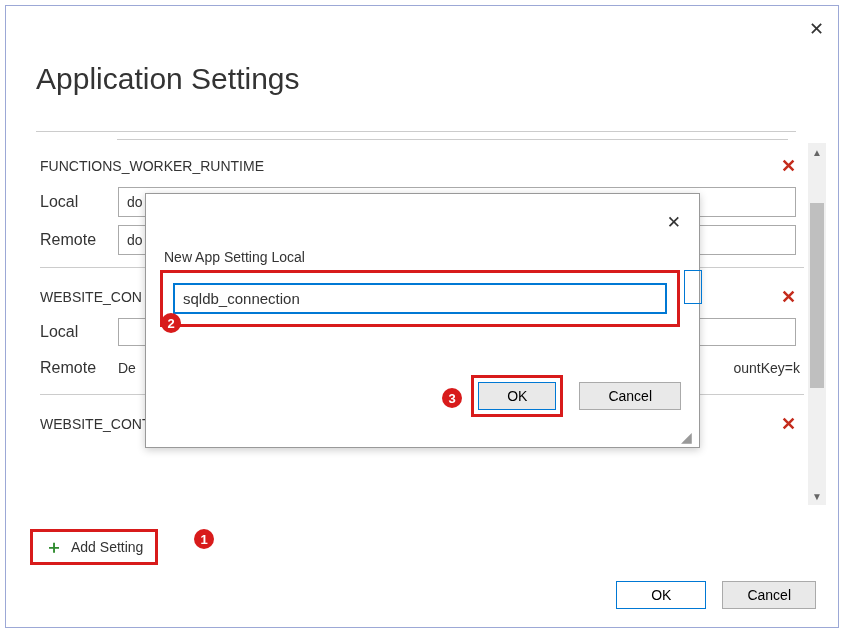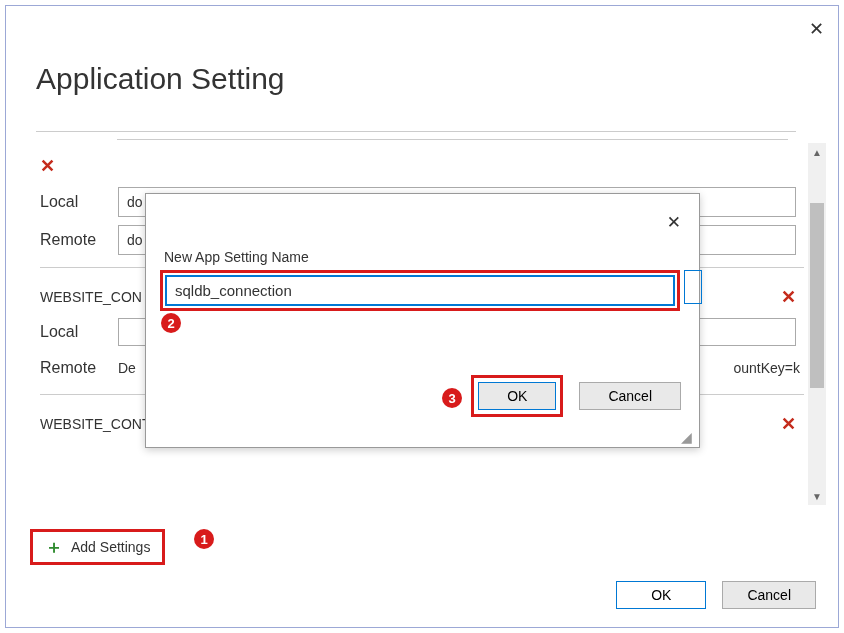--- a/index.html
+++ b/index.html
@@ -175,21 +175,21 @@
       top: 55px;
       left: 18px;
       font-size: 14px;
     }
     .inner-input-box {
       position: absolute;
       top: 76px;
       left: 14px;
       width: 520px;
       border: 3px solid #d81b1b;
-      padding: 2px;
+      padding: 10px;
     }
     .inner-input {
       width: 100%;
       border: 2px solid #0078d4;
       padding: 5px 8px;
       font-size: 15px;
       font-family: inherit;
       color: #333;
       outline: none;
     }
@@ -295,29 +295,30 @@
     .c2 { top: 313px; left: 161px; }
     .c3 { top: 388px; left: 442px; }
   </style>
 </head>
 <body>
 
 <div class="outer-border"></div>
 
 <div class="close-x-main">✕</div>
 
-<div class="title">Application Setting</div>
+<div class="title">Application Settings</div>
 
 <div class="hr-top"></div>
 <div class="hr-indent"></div>
 
 <div class="content-area">
 
   <div class="setting-group">
     <div class="setting-header">
+      <span class="setting-name">FUNCTIONS_WORKER_RUNTIME</span>
       <span class="delete-x">✕</span>
     </div>
     <div class="setting-row">
       <span class="row-label">Local</span>
       <div class="row-value">do</div>
     </div>
     <div class="setting-row">
       <span class="row-label">Remote</span>
       <div class="row-value">do</div>
     </div>
@@ -351,38 +352,38 @@
 </div>
 
 <div class="scrollbar">
   <div class="scroll-arrow arrow-up">▲</div>
   <div class="scroll-thumb"></div>
   <div class="scroll-arrow arrow-down">▼</div>
 </div>
 
 <div class="inner-dialog">
   <div class="inner-close">✕</div>
-  <div class="inner-label">New App Setting Name</div>
+  <div class="inner-label">New App Setting Local</div>
   <div class="inner-input-box">
     <input class="inner-input" type="text" value="sqldb_connection" style="">
   </div>
   <div class="inner-focus-extra"></div>
   <div class="inner-buttons">
     <div class="ok-highlight">
       <button class="btn btn-ok-inner">OK</button>
     </div>
     <button class="btn">Cancel</button>
   </div>
   <div class="inner-resize">◢</div>
 </div>
 
 <div class="footer-area">
   <div class="add-setting-highlight">
     <span class="plus-icon">＋</span>
-    <span class="add-setting-label">Add Settings</span>
+    <span class="add-setting-label">Add Setting</span>
   </div>
   <div class="footer-buttons">
     <button class="footer-ok">OK</button>
     <button class="footer-cancel">Cancel</button>
   </div>
 </div>
 
 <div class="callout c1">1</div>
 <div class="callout c2">2</div>
 <div class="callout c3">3</div>

